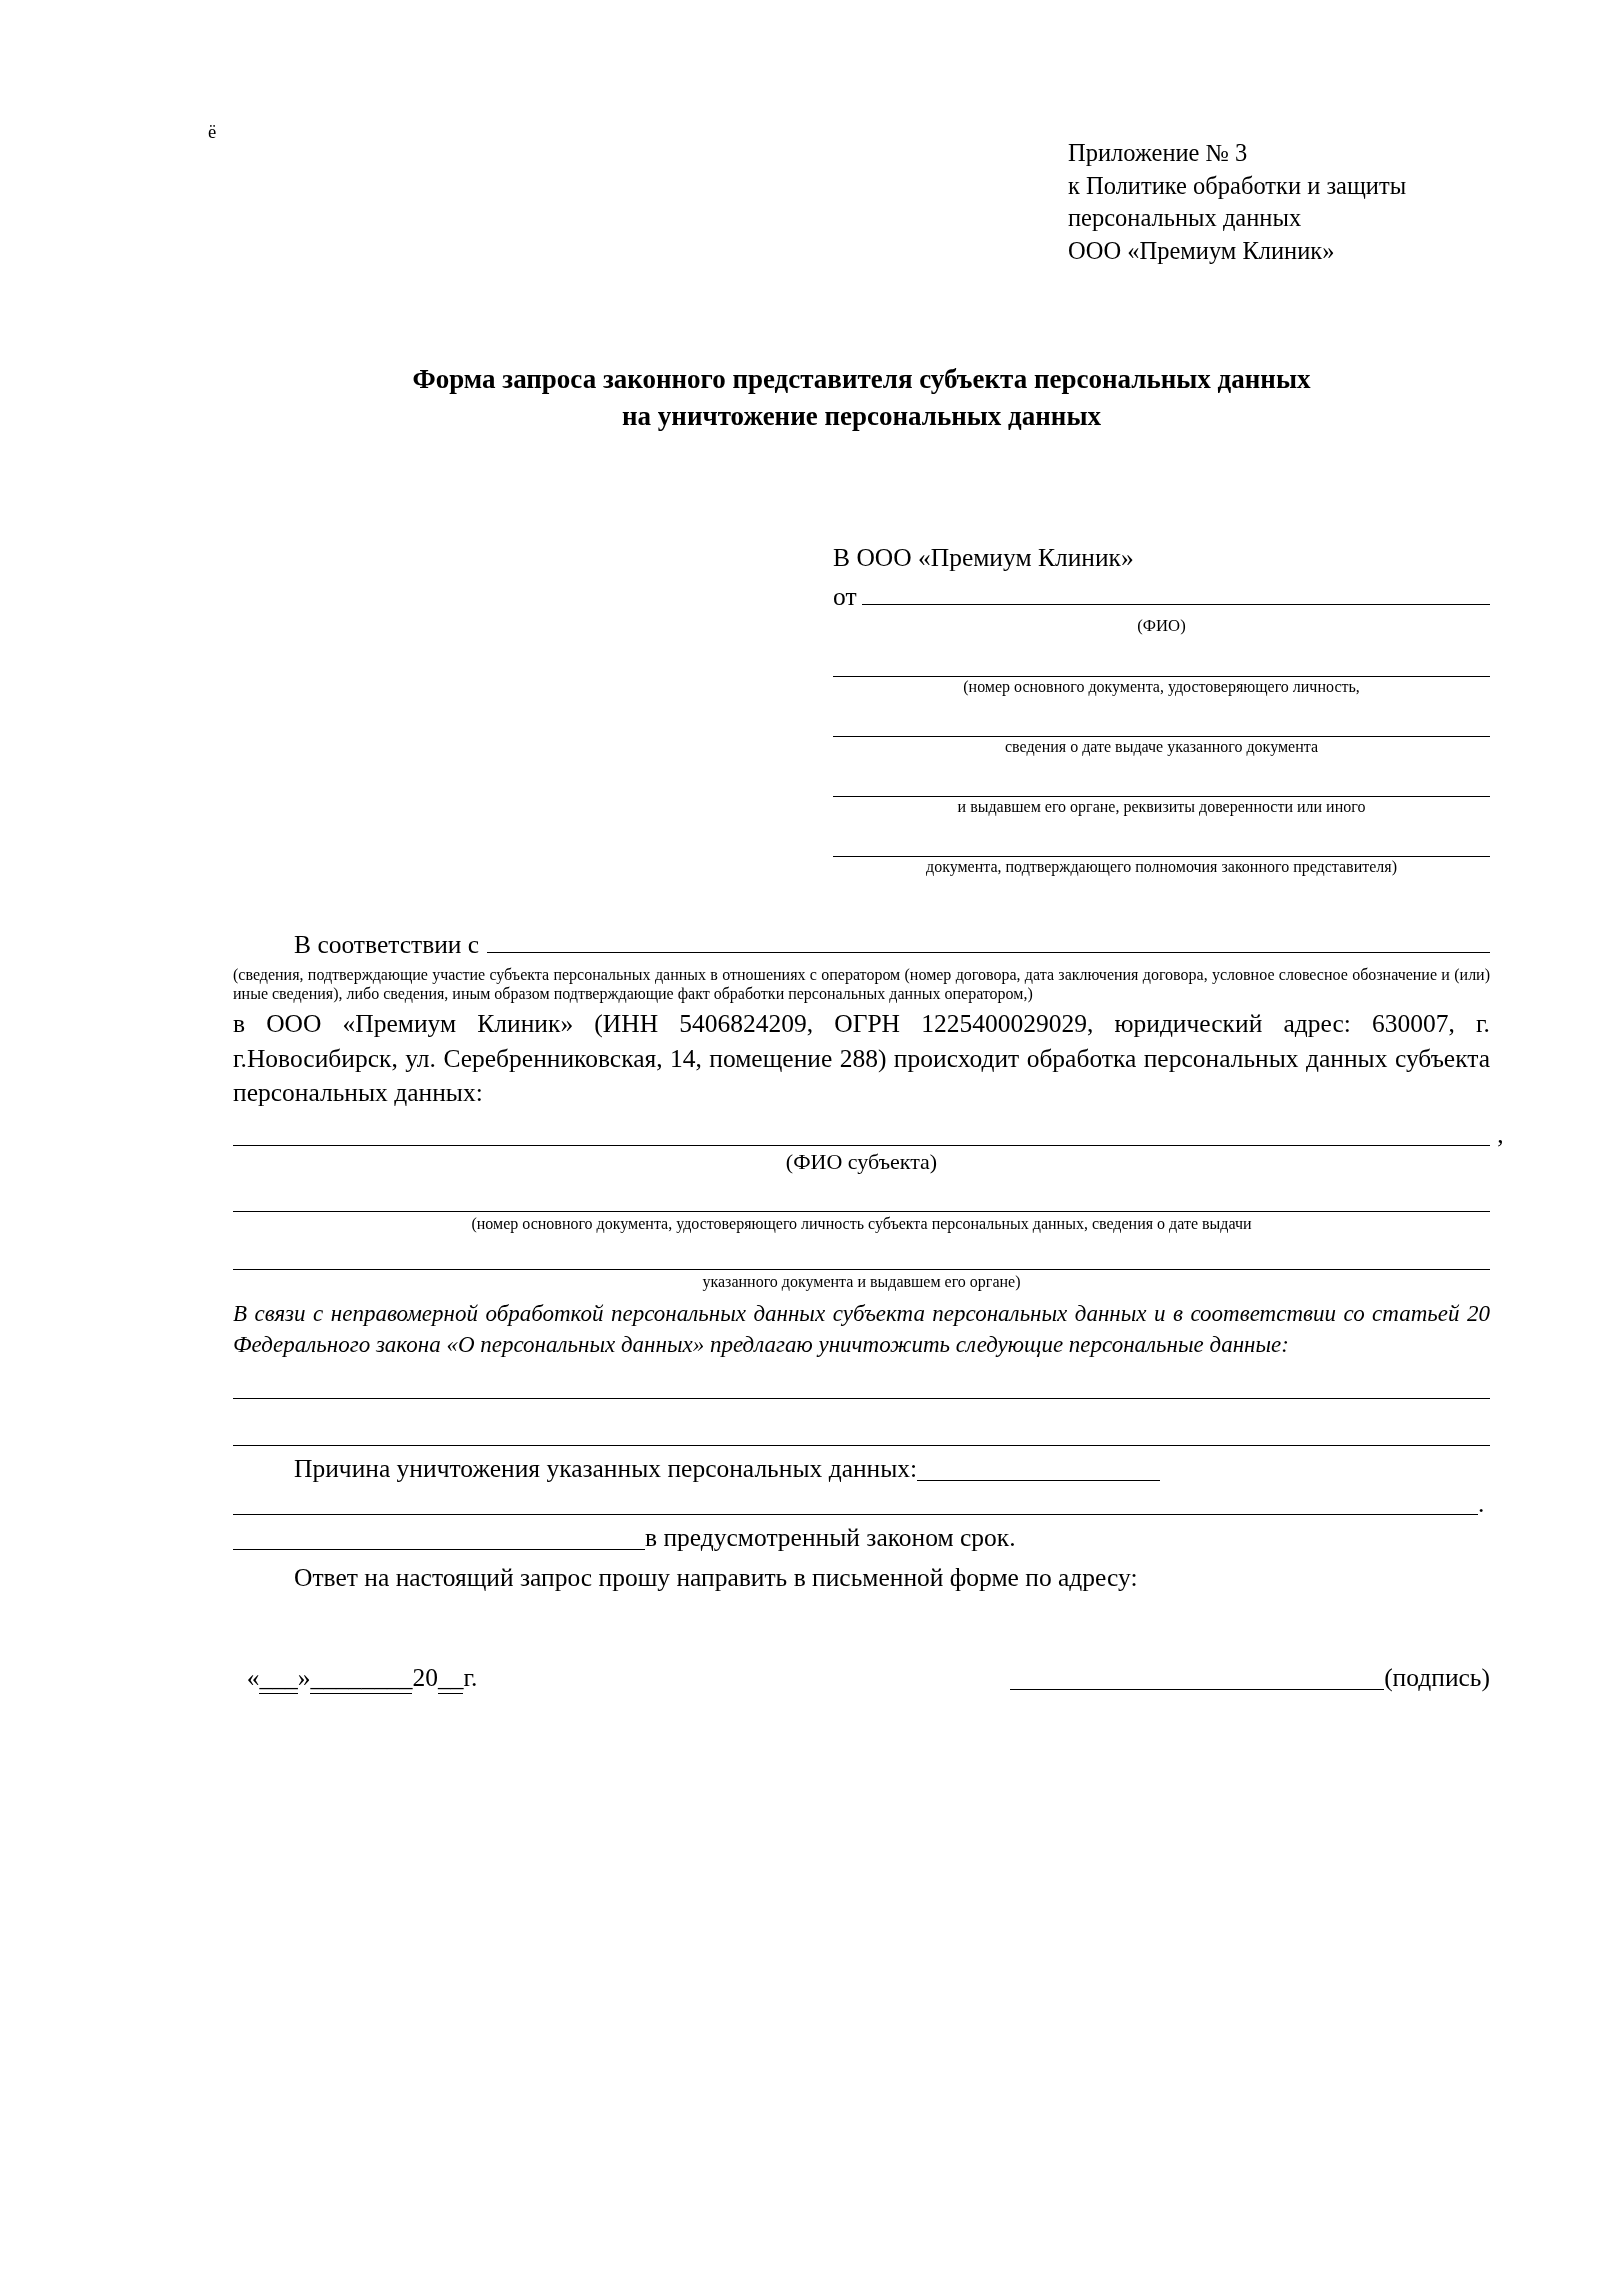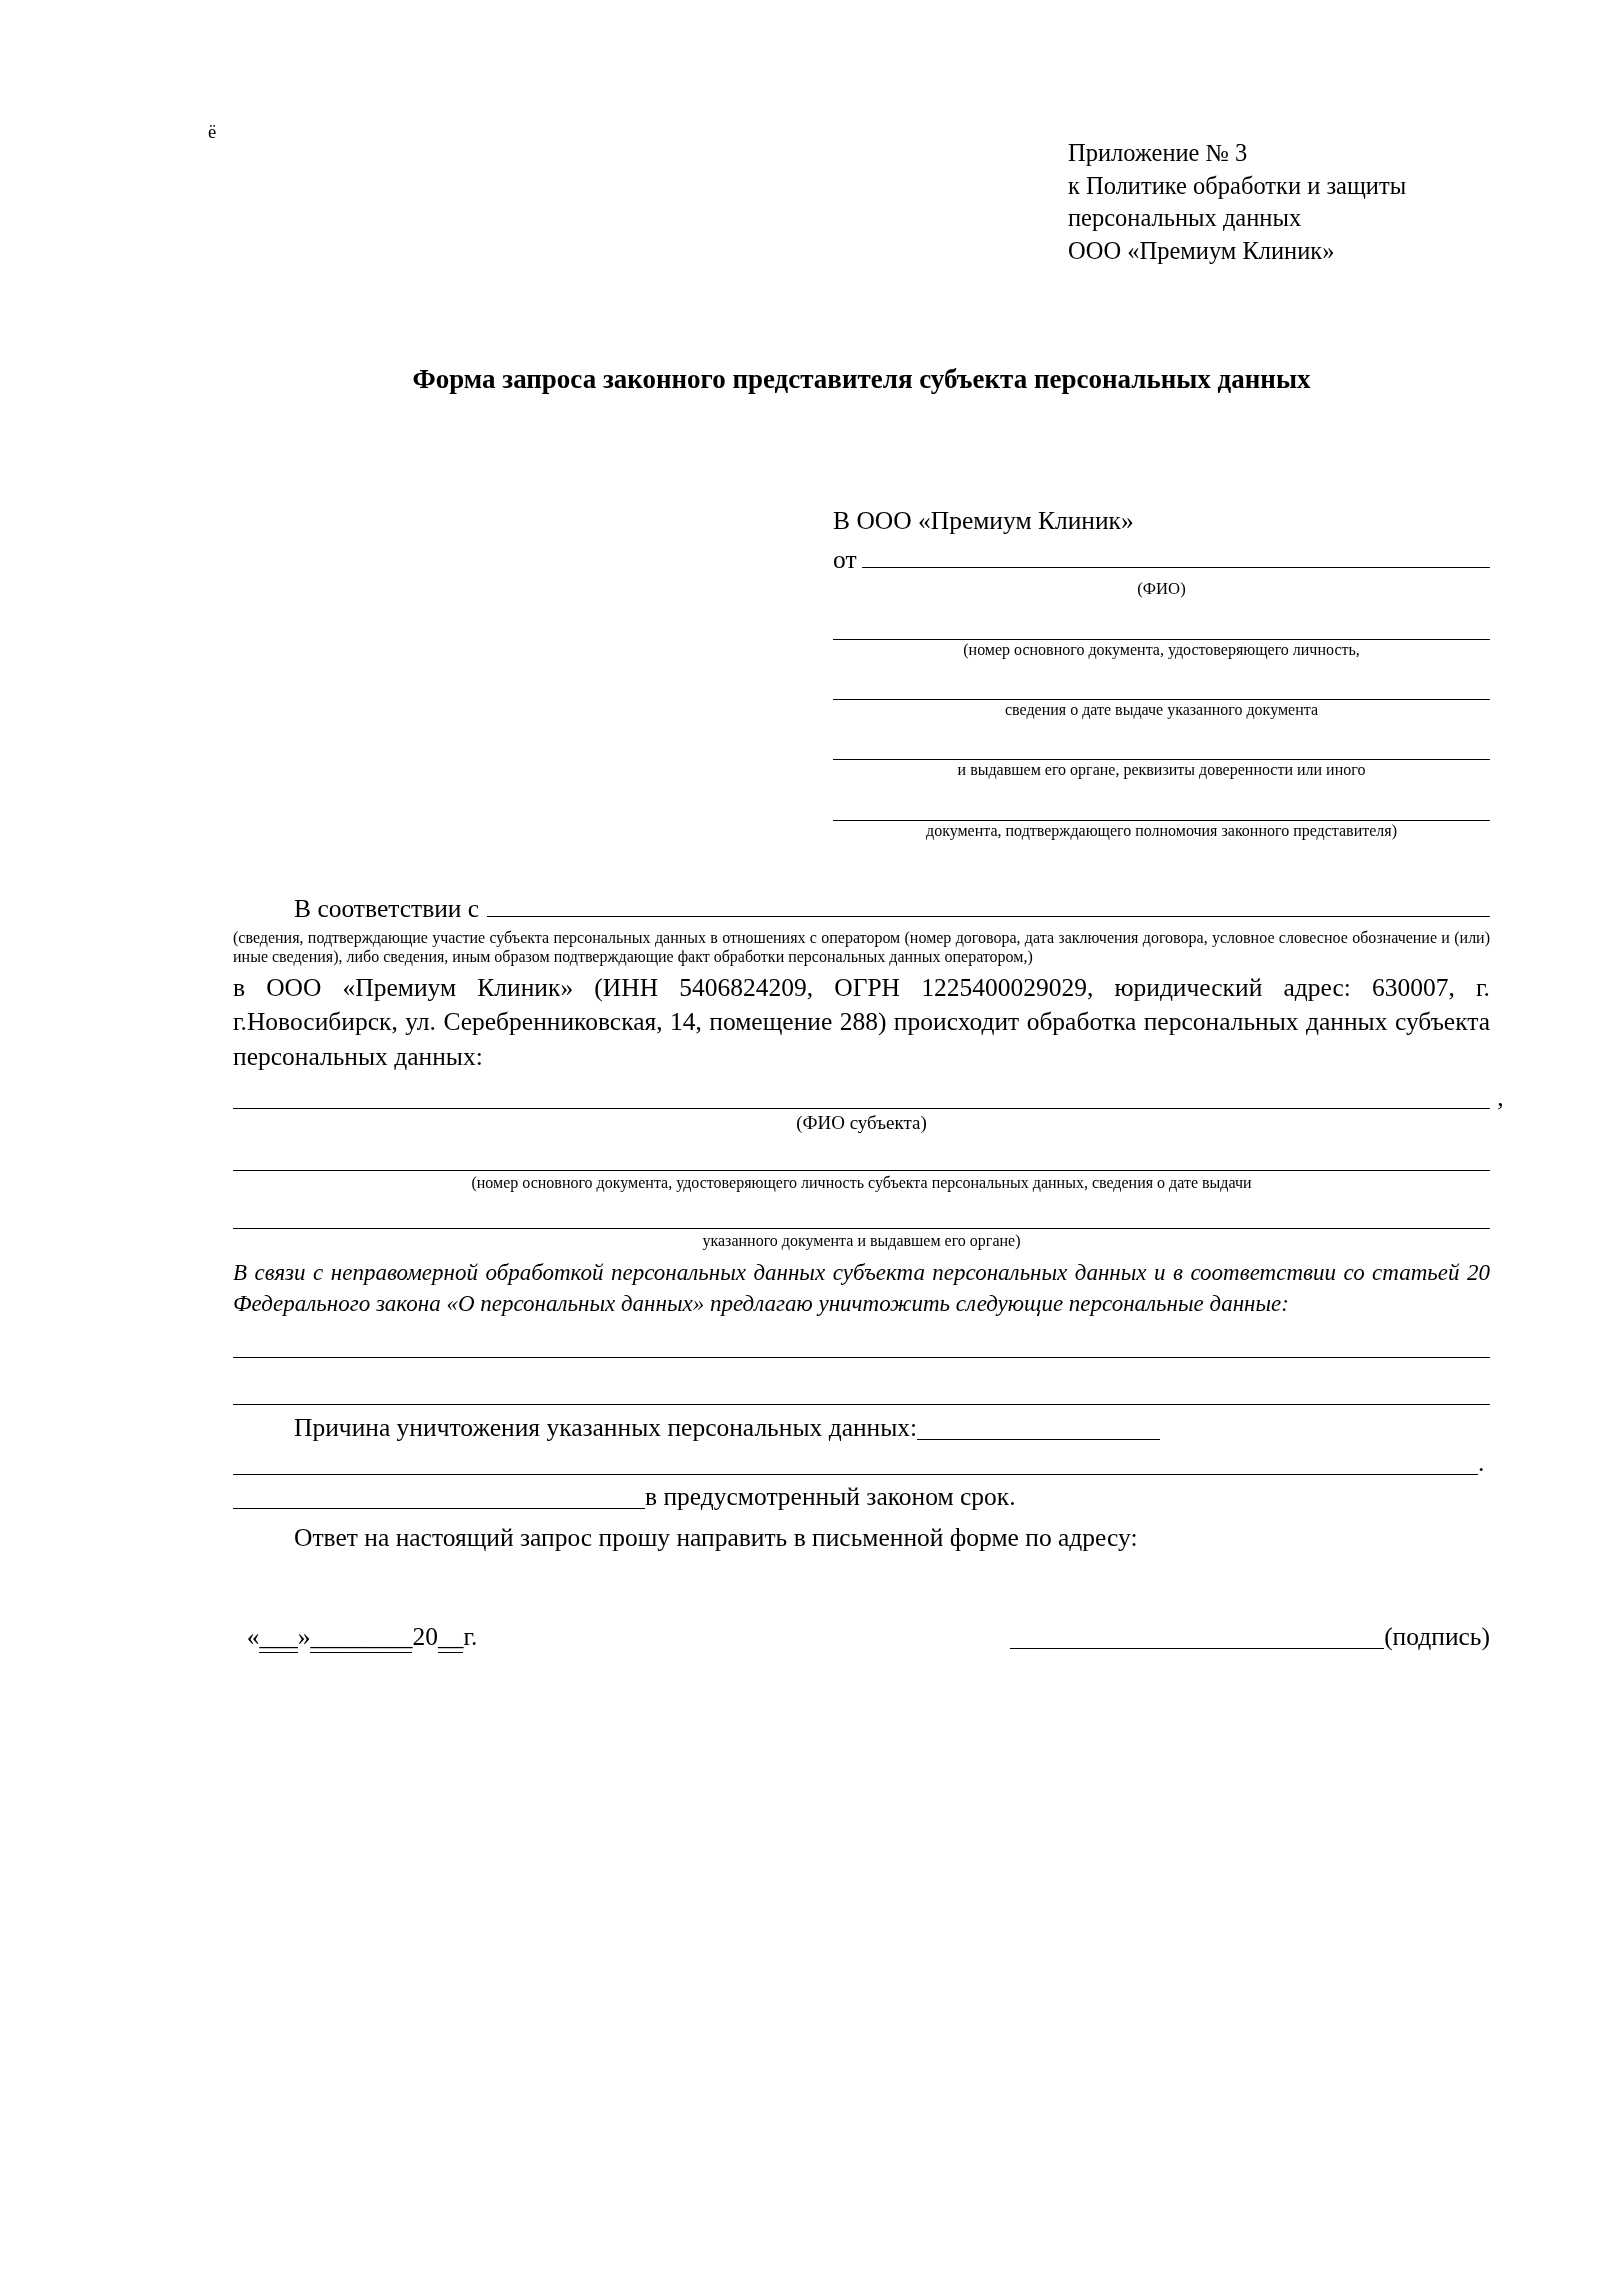--- a/index.html
+++ b/index.html
@@ -115,21 +115,21 @@
   }
   .line-wrap { position: relative; }
   .line-wrap .tail {
     position: absolute;
     right: -13.7px;
     bottom: -5.9px;
     font-size: 25.5px;
   }
   .cap-center {
     text-align: center;
-    font-size: 19px;
+    font-size: 22px;
     margin-top: 1px;
   }
   .cap-center-sm {
     text-align: center;
     font-size: 16px;
     margin-top: 1px;
   }
   .para { font-size: 23px; line-height: 1.35; text-align: justify; font-style: italic; }
 
   .mixed {
@@ -163,20 +163,21 @@
 
     <div class="appendix">
       <div>Приложение № 3</div>
       <div>к Политике обработки и защиты</div>
       <div>персональных данных</div>
       <div>ООО «Премиум Клиник»</div>
     </div>
 
     <div class="doc-title">
       <div>Форма запроса законного представителя субъекта персональных данных</div>
+      <div>на уничтожение персональных данных</div>
     </div>
 
     <div class="addressee">
       <div>В ООО «Премиум Клиник»</div>
 
       <div class="to-line">
         <span class="to-label">от</span>
         <span class="fill-line"></span>
       </div>
       <div class="caption">(ФИО)</div>

